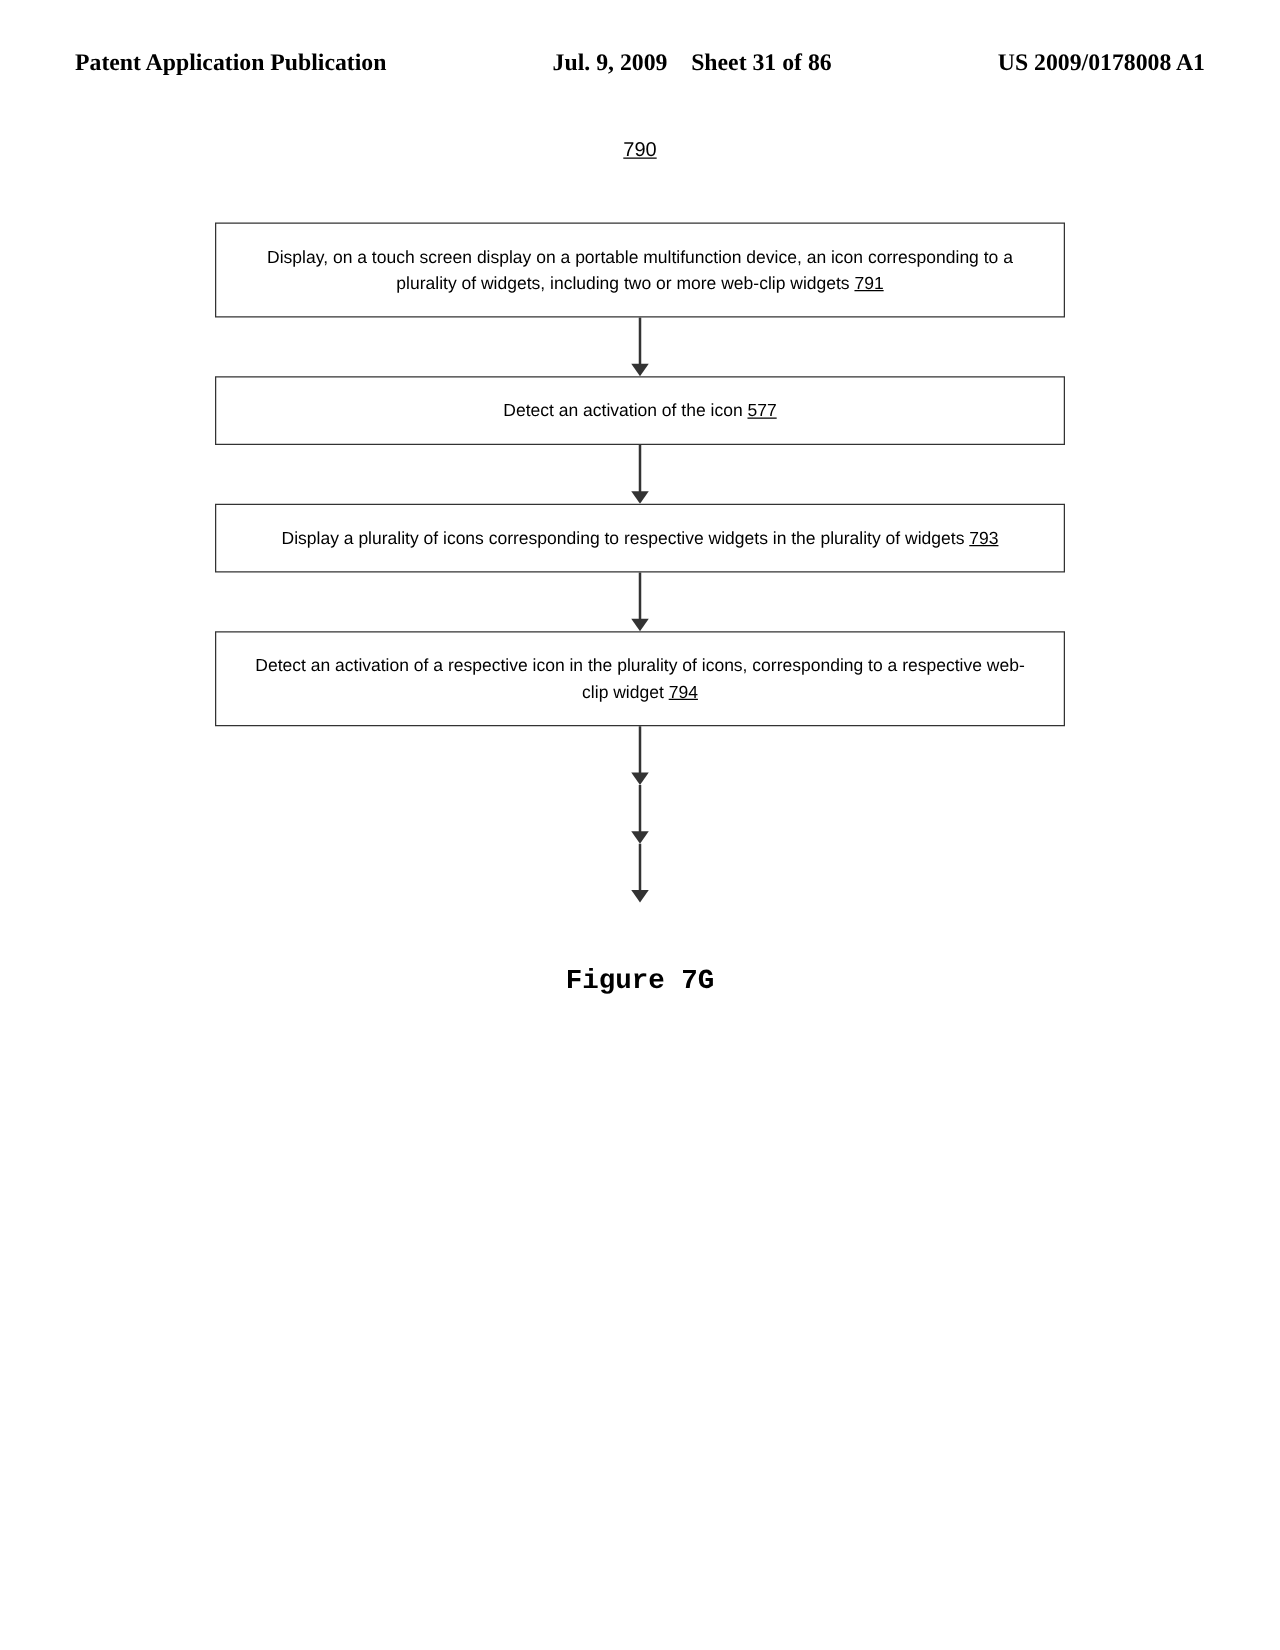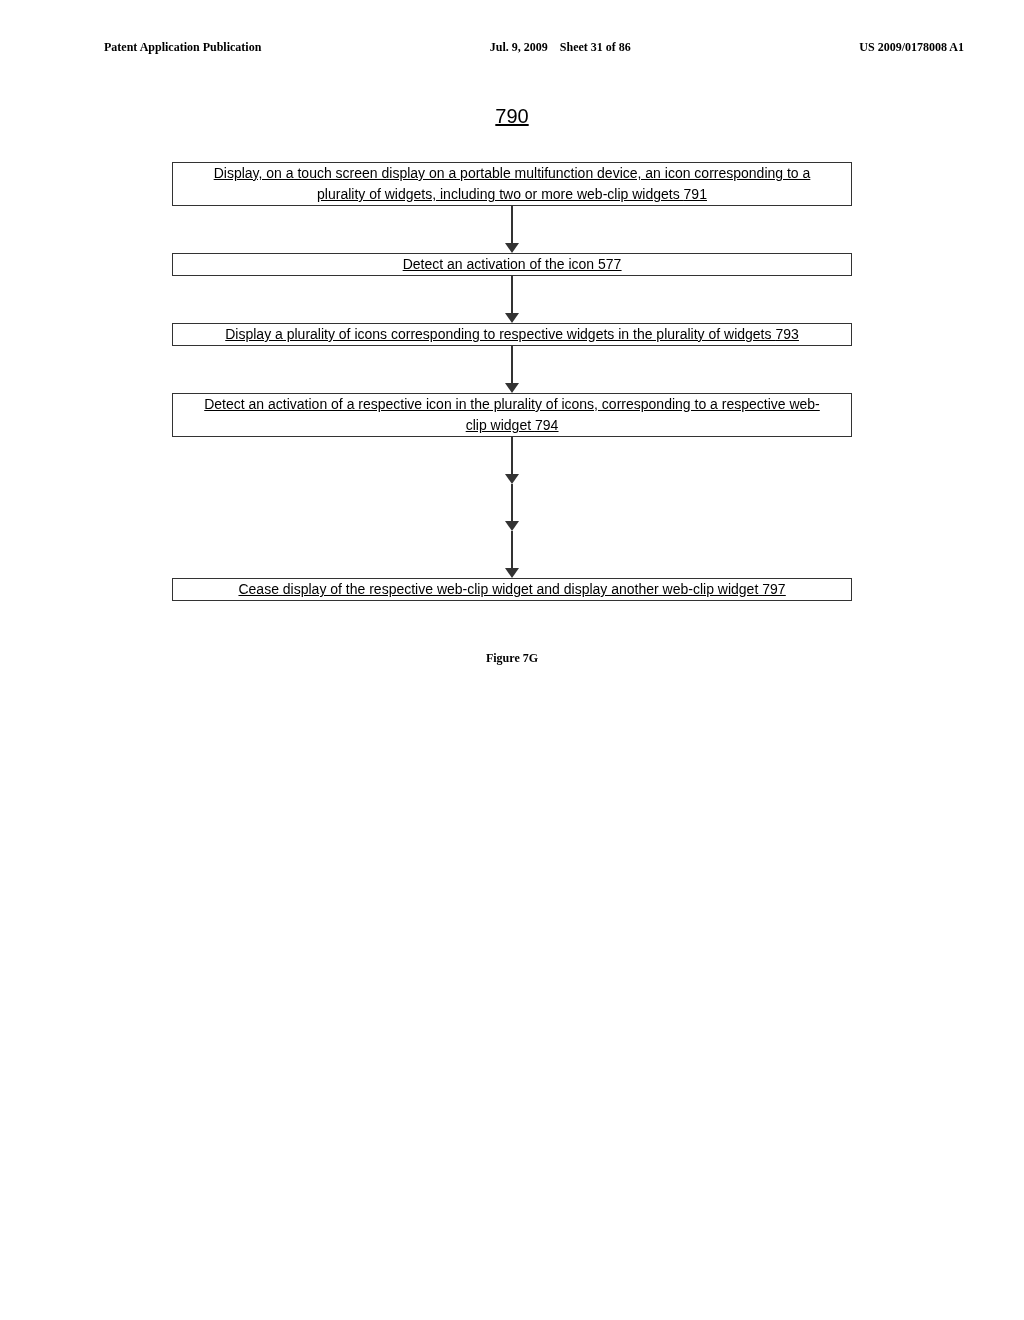--- a/index.html
+++ b/index.html
@@ -16,23 +16,22 @@
       min-height: 1320px;
       background: #fff;
       padding: 40px 60px;
     }
 
     .header {
       display: flex;
       justify-content: space-between;
       align-items: flex-start;
       margin-bottom: 50px;
-      font-size: 12px;
+      font-size: 19px;
       font-weight: bold;
-      margin-left: 44px;
     }
 
     .header-left {
       font-weight: bold;
     }
 
     .header-center {
       font-weight: bold;
       text-align: left;
     }
@@ -42,43 +41,42 @@
     }
 
     .diagram-container {
       display: flex;
       flex-direction: column;
       align-items: center;
       width: 100%;
     }
 
     .diagram-title {
-      font-size: 20px;
+      font-size: 16px;
       text-decoration: underline;
-      margin-bottom: 34px;
+      margin-bottom: 48px;
       font-family: Arial, sans-serif;
     }
 
     .flowchart {
       display: flex;
       flex-direction: column;
       align-items: center;
       width: 680px;
     }
 
     .flow-box {
       border: 1.5px solid #333;
-      padding: 0 24px;
+      padding: 16px 24px;
       text-align: center;
       font-size: 14px;
       font-family: Arial, sans-serif;
       line-height: 1.5;
       width: 100%;
       background: #fff;
-      text-decoration: underline;
     }
 
     .flow-box .ref {
       text-decoration: underline;
     }
 
     .arrow {
       display: flex;
       flex-direction: column;
       align-items: center;
@@ -95,23 +93,23 @@
       width: 0;
       height: 0;
       border-left: 7px solid transparent;
       border-right: 7px solid transparent;
       border-top: 10px solid #333;
       margin-top: -1px;
     }
 
     .figure-caption {
       text-align: center;
-      font-size: 12px;
+      font-size: 22px;
       font-weight: bold;
-      font-family: Liberation Serif, serif;
+      font-family: Liberation Mono, monospace;
       margin-top: 50px;
     }
   </style>
 </head>
 <body>
 
 <div class="page">
 
   <div class="header">
     <div class="header-left">Patent Application Publication</div>
@@ -169,22 +167,19 @@
         <div class="arrow-line"></div>
         <div class="arrow-head"></div>
       </div>
 
 
       <div class="arrow">
         <div class="arrow-line"></div>
         <div class="arrow-head"></div>
       </div>
 
-      <div class="flow-box">
-        <span>Cease display of the respective web-clip widget and display another web-clip widget <span class="ref">797</span></span>
-      </div>
 
     </div>
 
     <div class="figure-caption">Figure 7G</div>
 
   </div>
 </div>
 
 </body></html>

